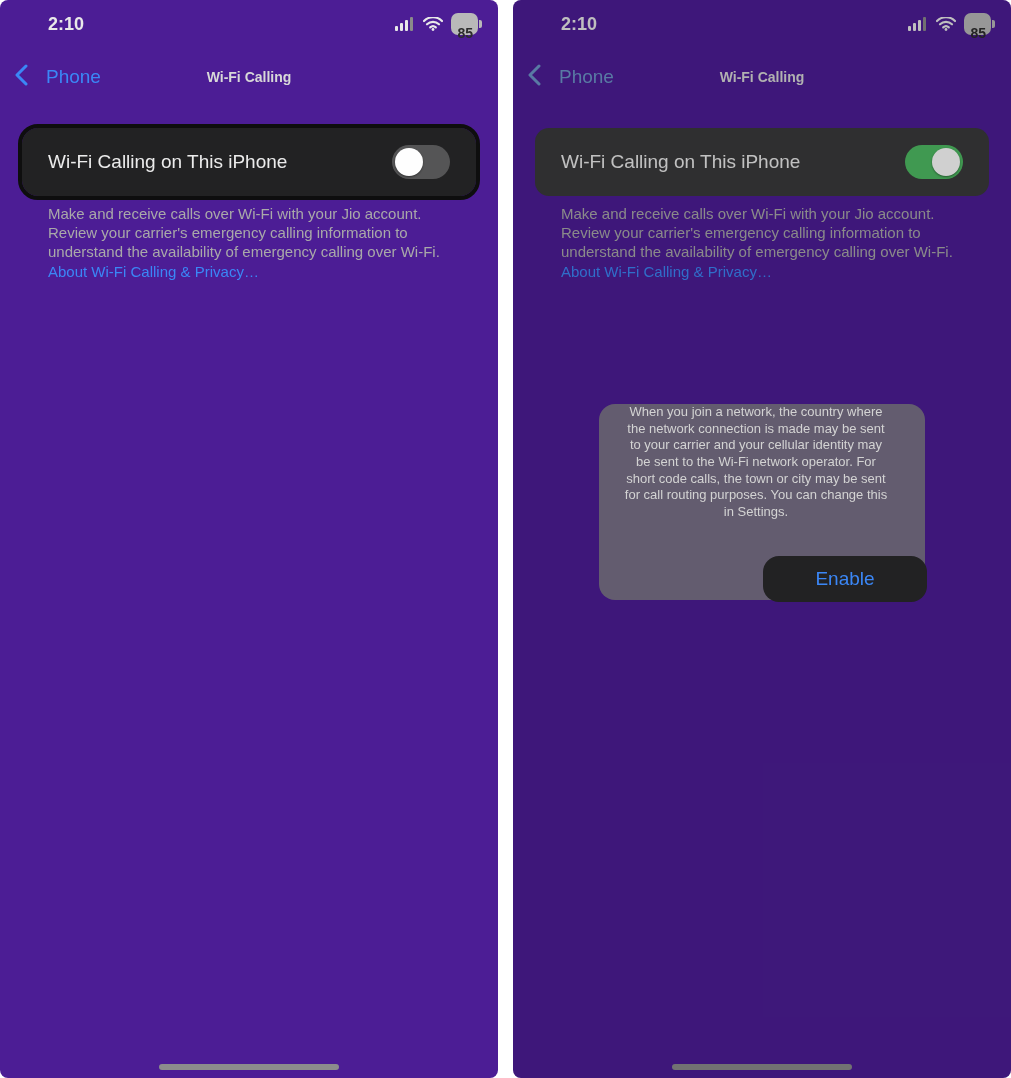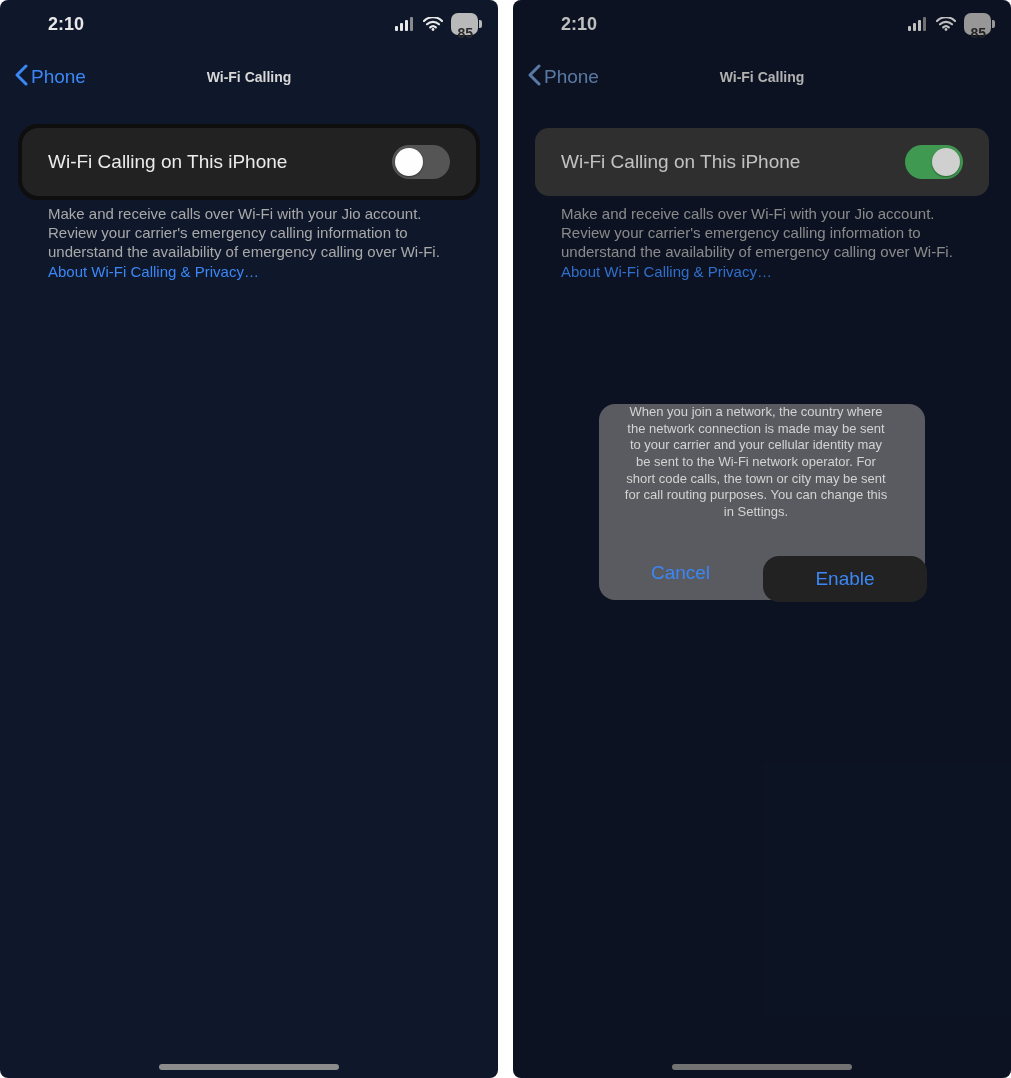--- a/index.html
+++ b/index.html
@@ -8,21 +8,21 @@
       height: 1078px;
       background: #fff;
       font-family: -apple-system, "SF Pro Text", "Helvetica Neue", Arial, sans-serif;
       display: flex;
       gap: 15px;
     }
     .phone {
       position: relative;
       width: 498px;
       height: 1078px;
-      background: #0f172a;
+      background: #4c1d95;
       border-radius: 8px;
       overflow: hidden;
     }
     .phone.dimmed::after {
       content: "";
       position: absolute;
       inset: 0;
       background: rgba(0,0,0,0.18);
       pointer-events: none;
     }
@@ -69,21 +69,21 @@
       height: 58px;
       display: flex;
       align-items: center;
       position: relative;
       padding: 0 14px;
       color: #d8d8d8;
     }
     .back-link {
       display: flex;
       align-items: center;
-      gap: 3px;
+      gap: 18px;
       color: #3b87f6;
       font-size: 19px;
       cursor: pointer;
     }
     .nav-title {
       position: absolute;
       left: 0; right: 0;
       text-align: center;
       font-size: 14px;
       font-weight: 600;
@@ -327,20 +327,19 @@
       </span>
   </div>
 
   <div class="footer-text">
     <span>Make and receive calls over Wi-Fi with your Jio account. Review your carrier's emergency calling information to understand the availability of emergency calling over Wi-Fi. </span><span class="footer-link">About Wi-Fi Calling &amp; Privacy…</span>
   </div>
 
   <div class="alert">
     <div class="alert-message">When you join a network, the country where the network connection is made may be sent to your carrier and your cellular identity may be sent to the Wi-Fi network operator. For short code calls, the town or city may be sent for call routing purposes. You can change this in Settings.</div>
     <div class="alert-buttons">
-      <div class="alert-btn">Cancel</div>
       <div class="alert-btn"></div>
     </div>
     <div class="alert-enable-highlight">Enable</div>
   </div>
 
   <div class="home-indicator"></div>
 </div>
 
 </body></html>

